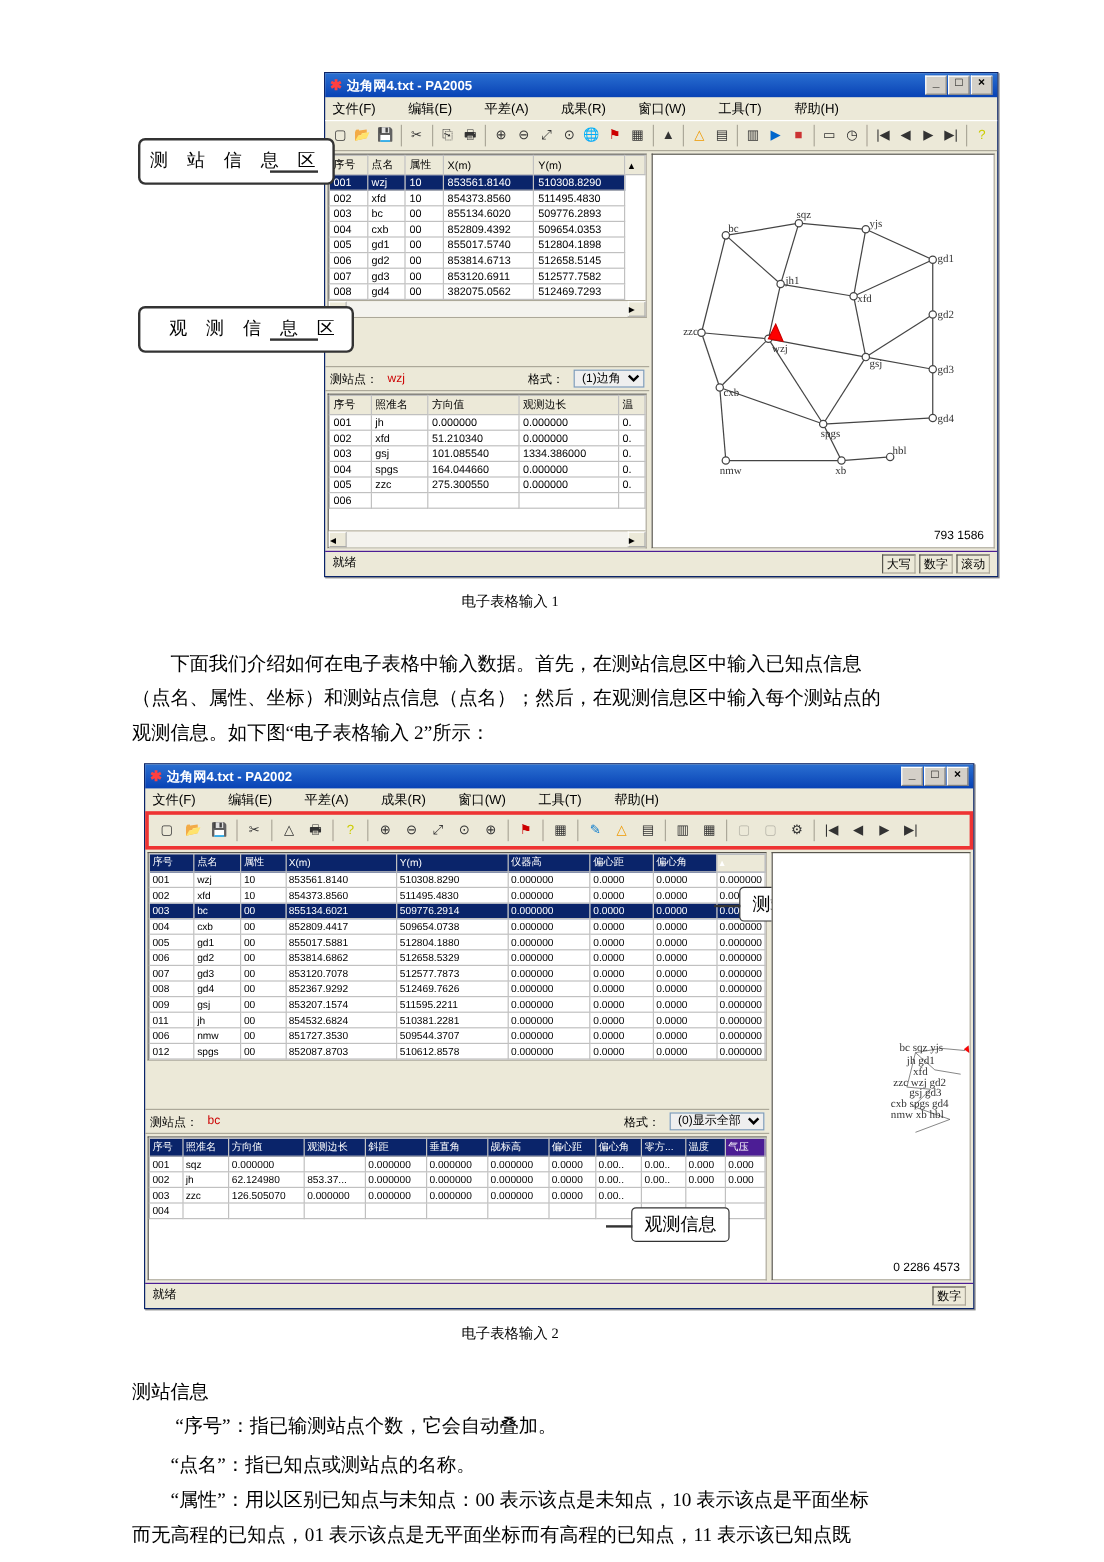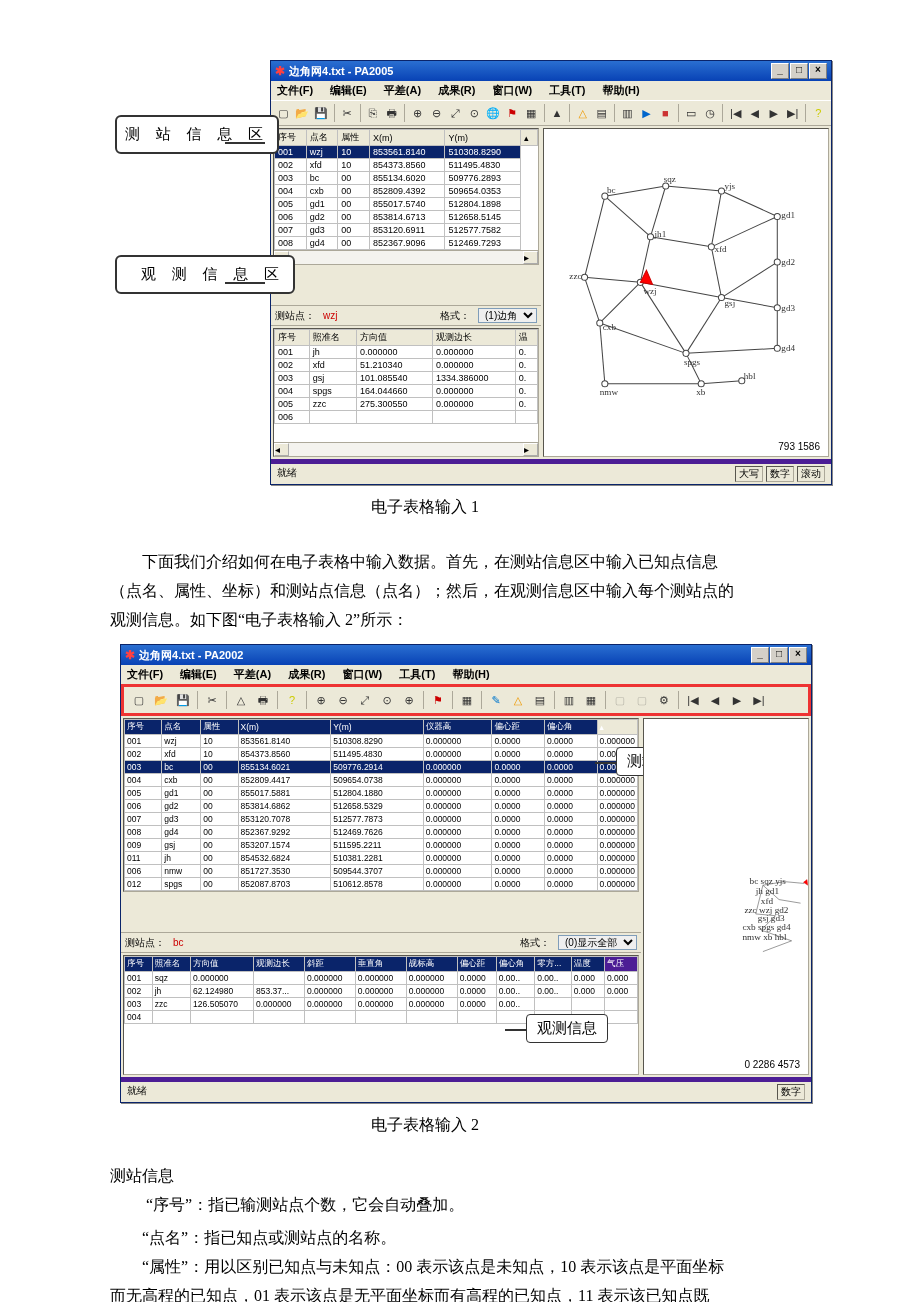--- a/index.html
+++ b/index.html
@@ -47,21 +47,21 @@
     text-align: center;
     line-height: 12px;
     font-size: 10px;
     color: #000;
     cursor: pointer;
   }
   .menubar {
     padding: 2px 6px;
     font-size: 11px;
   }
-  .menubar span { margin-right: 14px; cursor: pointer; font-weight: bold; }
+  .menubar span { margin-right: 24px; cursor: pointer; }
   .toolbar {
     padding: 2px 4px;
     border-top: 1px solid #fff;
     border-bottom: 1px solid #aca899;
     display: flex;
     gap: 2px;
     align-items: center;
     flex-wrap: nowrap;
   }
   .tool {
@@ -101,21 +101,21 @@
     margin-top:40px;
   }
   .substrip .lbl { white-space: nowrap; }
   .substrip select, .substrip input {
     font-size: 10px;
     border: 1px solid #7f9db9;
     padding: 0 2px;
     height: 15px;
   }
   .statusbar {
-    border-top: 5px solid #4c1d95;
+    border-top: 1px solid #4c1d95;
     padding: 2px 6px;
     font-size: 10px;
     display: flex;
   }
   .statusbar .sp { flex:1;}
   .statusbar .ind { border:1px inset #aca899; padding:0 3px; margin-left:3px; background:#ece9d8;}
   .scrollbar-h { height:13px; background:#ece9d8; border-top:1px solid #aca899; display:flex;}
   .scrollbar-h .btn { width:13px; background:#ece9d8; border:1px outset #fff;}
   .scrollbar-h .track { flex:1; background:#f4f3ee;}
   .callout {
@@ -129,21 +129,21 @@
     letter-spacing: 6px;
     line-height: 1.5;
   }
   .callout-line {
     position: absolute;
     height: 2px;
     background: #333;
   }
   .caption {
     text-align: center;
-    font-size: 16px;
+    font-size: 12px;
     margin: 12px 0 30px 0;
   }
   .para { text-indent: 2em; line-height: 1.8; margin: 0 0 4px 0;}
   .section-title { font-size:16px; margin: 14px 0 4px 0;}
   .term { font-weight: normal; }
   .network-svg { width:100%; height:100%;}
   .net-label { font-size:9px; font-family:Tahoma; fill:#333;}
   .coordlbl { position:absolute; bottom:4px; right:8px; font-size:10px;}
   .redbox { border:3px solid #e33; padding:1px;}
   .pagenum { text-align:right; font-size:14px; margin-top:70px; margin-right:10px;}
@@ -298,21 +298,21 @@
                   <td>007</td>
                   <td>gd3</td>
                   <td>00</td>
                   <td>853120.6911</td>
                   <td>512577.7582</td>
                 </tr>
                 <tr>
                   <td>008</td>
                   <td>gd4</td>
                   <td>00</td>
-                  <td>852367.9096</td>
+                  <td>382075.0562</td>
                   <td>512469.7293</td>
                 </tr>
               </tbody>
           </table>
           <div class="scrollbar-h">
             <div class="btn">◂</div>
               <div class="track"></div>
               <div class="btn">▸</div>
           </div>
         </div>

